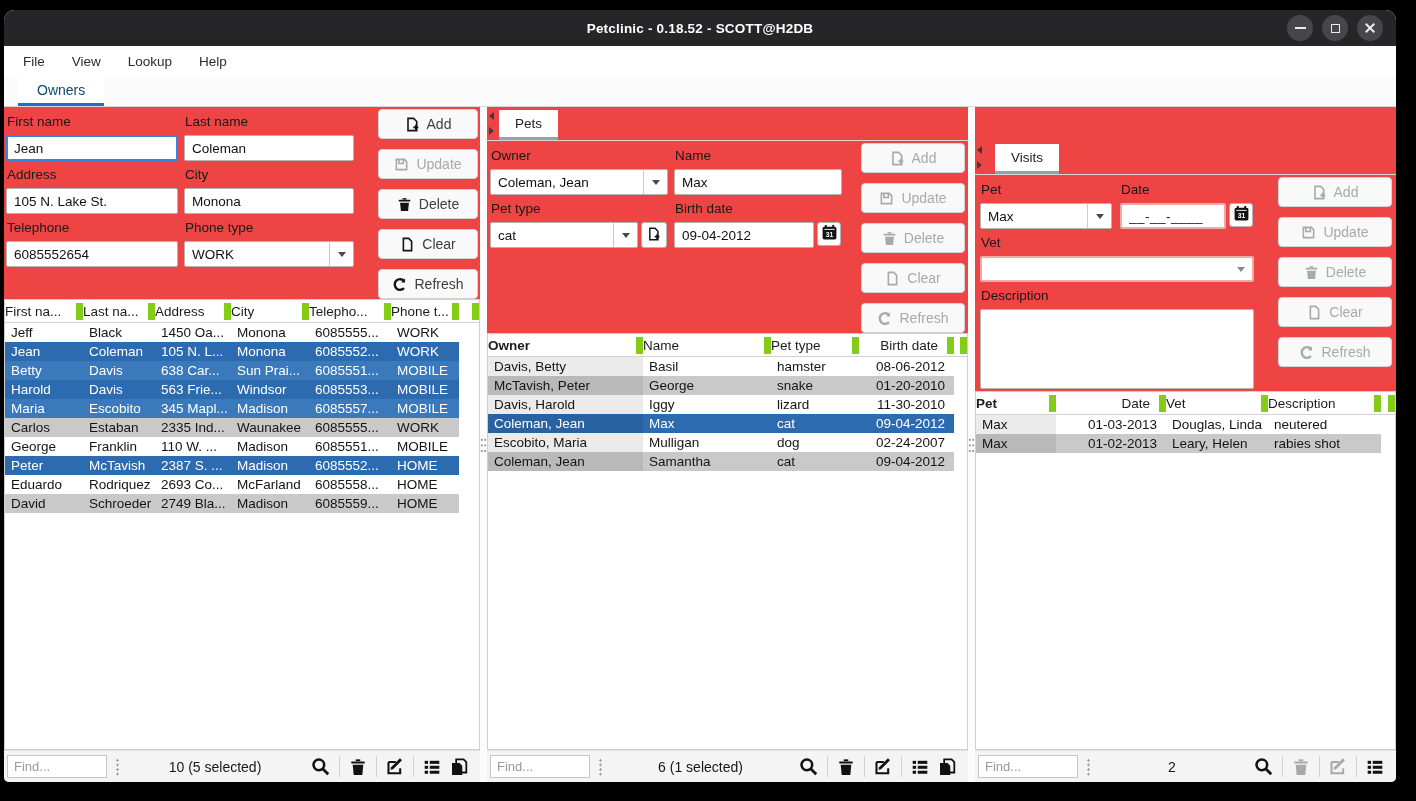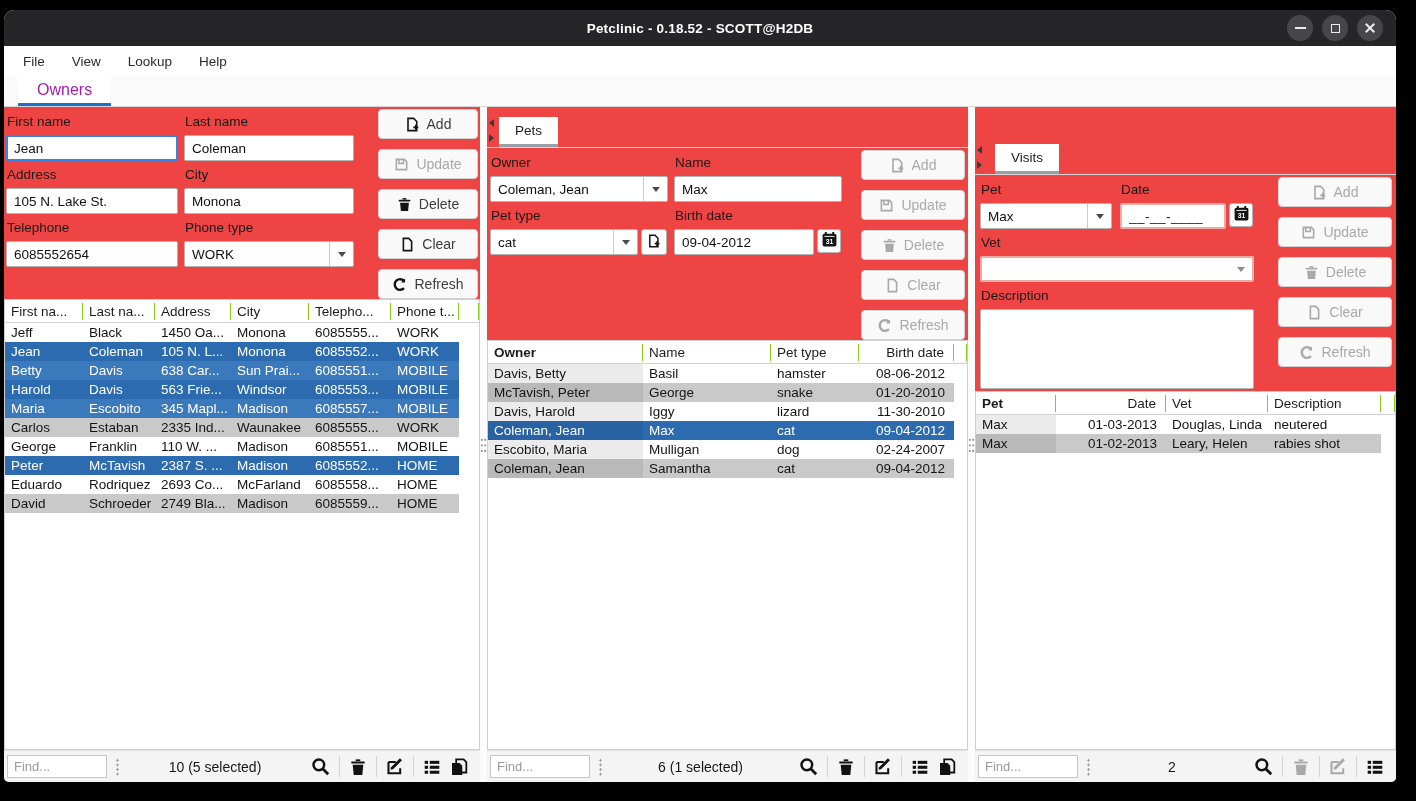--- a/index.html
+++ b/index.html
@@ -24,37 +24,37 @@
       width:2px; height:12px; background:#ececec; }
   .glyph-x::before { transform:rotate(45deg);} .glyph-x::after { transform:rotate(-45deg);}
 
   
   .menubar { flex:0 0 30px; background:#fff; display:flex; align-items:center;
              padding-left:19px; gap:27px; font-size:13.5px; color:#2b2b2b; }
   .menuitem { cursor:default; }
   .maintabs { flex:0 0 30px; background:#fbfbfb; border-bottom:1px solid #d7d7d7;
               display:flex; align-items:flex-end; padding-left:14px; }
   .maintab { height:30px; background:#fff; padding:0 19px; display:flex; align-items:center;
-             font-size:16px; color:#a21caf; border-bottom:3px solid #1f6fc4; }
+             font-size:14px; color:#0c4a6e; border-bottom:3px solid #1f6fc4; }
 
   
   .content { flex:1; display:flex; background:#ef4444; min-height:0; }
   .panel { display:flex; flex-direction:column; min-width:0; }
   .panel-owners { width:476px; }
   .panel-pets { width:481px; }
   .panel-visits { flex:1; }
   .splitter { width:7px; background:#fcfcfc; display:flex; justify-content:center; }
   .sgrip { margin-top:330px; width:7px; height:17px;
            background:radial-gradient(circle,#8e8e8e 1.1px,transparent 1.3px);
            background-size:3.5px 5.6px; }
 
   
   .subtabs { flex:0 0 30px; border-bottom:1px solid #d7d7d7; display:flex;
              align-items:flex-end; }
-  .subtabs.pets-tabs { margin-top:10px; }
+  .subtabs.pets-tabs { margin-top:3px; }
   .subtabs.visits-tabs { margin-top:37px;gap:8px; }
   .tabarrows { width:11px; display:flex; flex-direction:column; gap:7px;
                padding-left:2px; margin-bottom:5px; }
   .arr-l { width:0; height:0; border-top:4px solid transparent; border-bottom:4px solid transparent;
            border-right:5px solid #3b3b3b; }
   .arr-r { width:0; height:0; border-top:4px solid transparent; border-bottom:4px solid transparent;
            border-left:5px solid #3b3b3b; }
   .subtab { height:30px; margin-left:1px; padding:0 16px; display:flex; align-items:center;
             font-size:13.5px; color:#222; background:#fff; border-bottom:3px solid #99a0aa; }
 
@@ -100,21 +100,21 @@
           display:flex; align-items:center; justify-content:center; gap:7px;
           font-size:14px; color:#3e3e3e; font-family:inherit; padding:0; }
   .abtn .ic { display:flex; color:#141414; }
   .abtn.disabled { color:#a9a9a9; }
   .abtn.disabled .ic { color:#a9a9a9; }
 
   
   .twrap { flex:1; border:1px solid #cfcfcf; background:#fff; overflow:hidden; min-height:0; }
   .thead { display:grid; height:23px; align-items:center; border-bottom:1px solid #d2d2d2;
            font-size:13.5px; color:#1c1c1c; background:#fff; }
-  .th { padding-left:6px; height:17px; line-height:17px; border-right:1px solid #84cc16;
+  .th { height:17px; line-height:17px; border-right:7px solid #84cc16;
         white-space:nowrap; overflow:hidden; }
   .th.b { font-weight:bold; }
   .th.r { text-align:right; padding-right:9px; }
   .trow { display:grid; height:19px; align-items:center; font-size:13.5px; color:#141414;
           width:max-content; }
   .tc { padding-left:6px; height:19px; line-height:19px; white-space:nowrap; overflow:hidden; }
   .tc.r { text-align:right; padding-right:9px; }
   .trow.odd { background:#c9c9c9; }
   .trow.sel-a { background:#2d6bb0; color:#fff; }
   .trow.sel-b { background:#3b79bd; color:#fff; }

